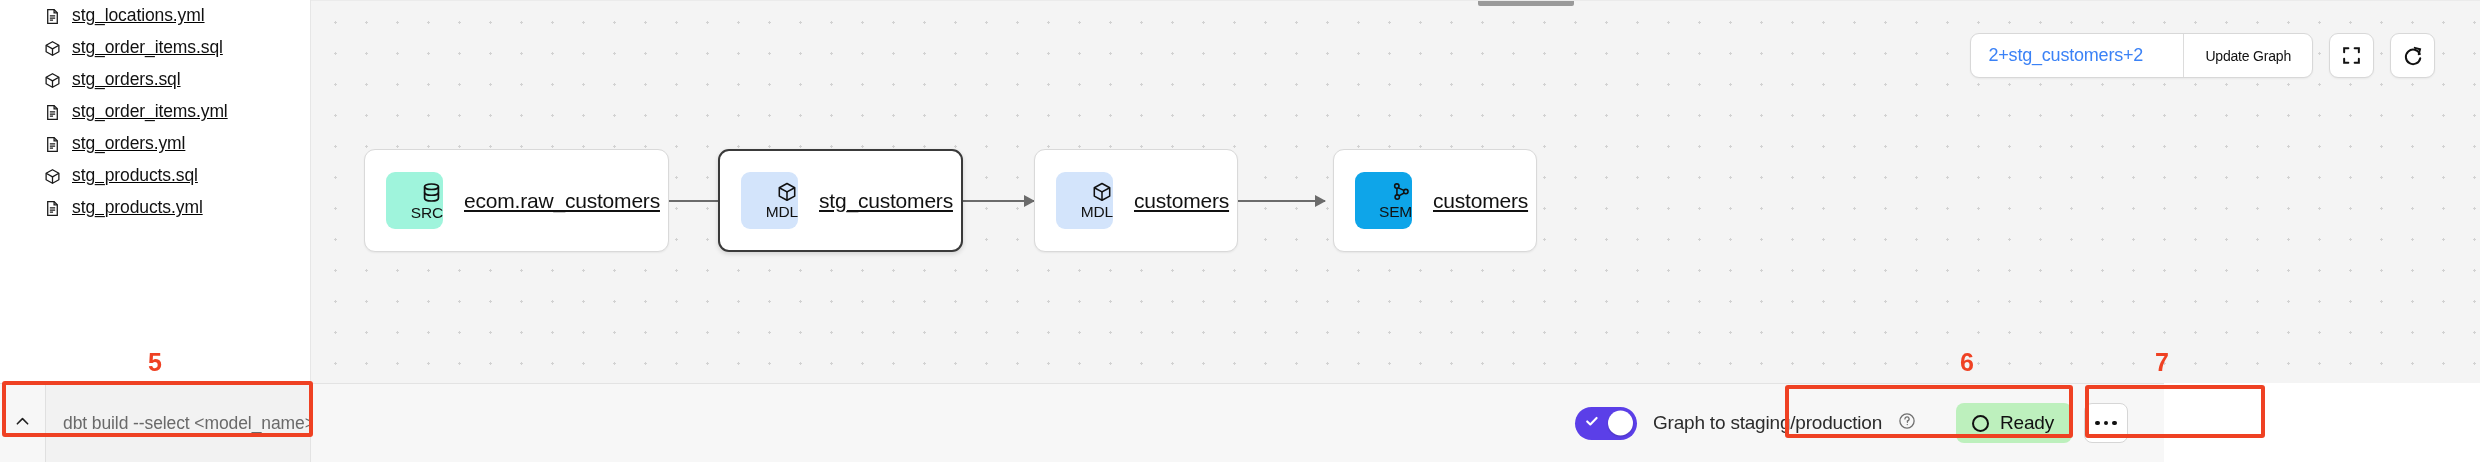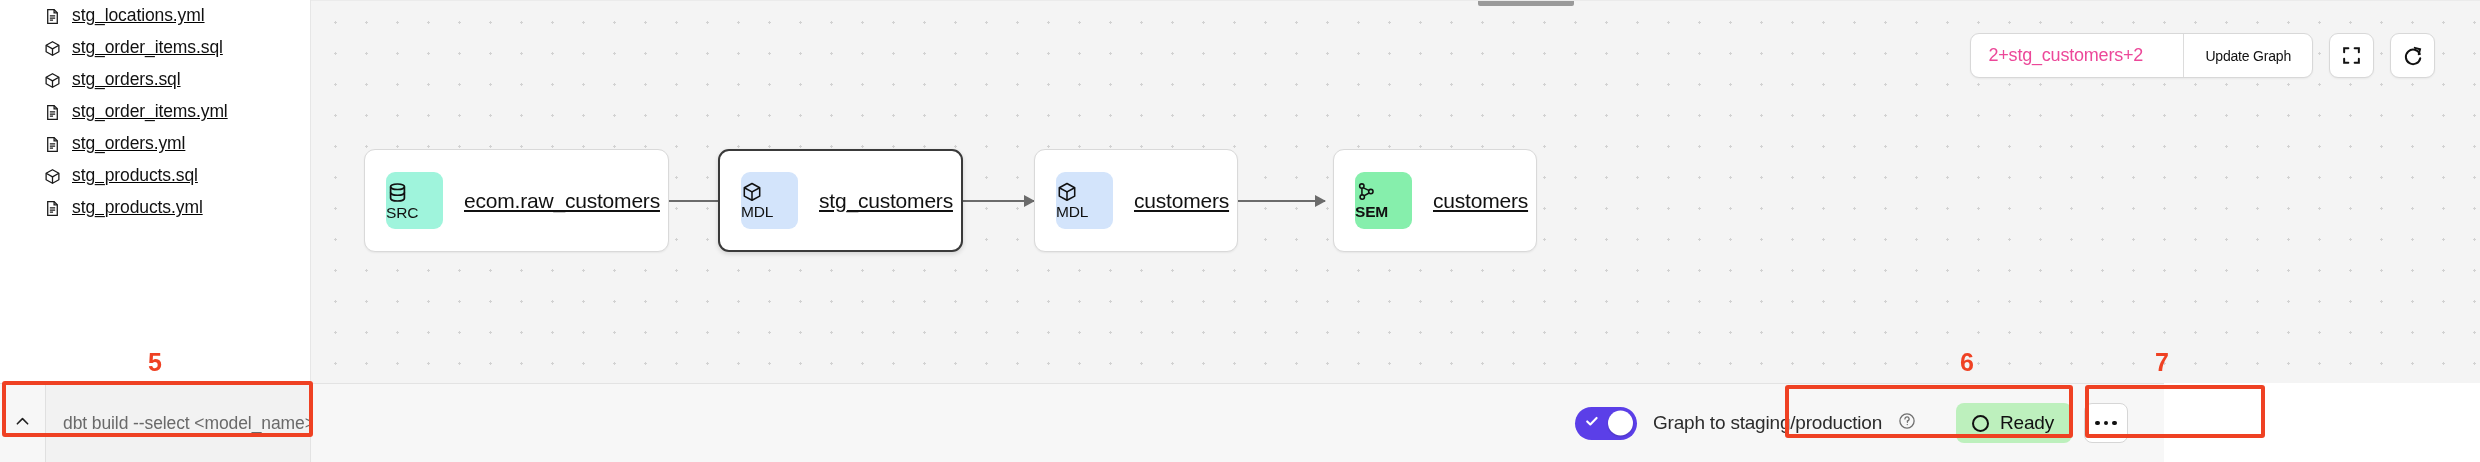--- a/index.html
+++ b/index.html
@@ -122,21 +122,21 @@
     overflow: hidden;
     box-shadow: 0 1px 2px rgba(0,0,0,.05);
   }
 
   .selector-input {
     border: none;
     outline: none;
     background: transparent;
     font-family: "Liberation Sans", sans-serif;
     font-size: 18px;
-    color: #ec4899;
+    color: #3b82f6;
     padding: 0 18px 0 17px;
     width: 212px;
     height: 100%;
     letter-spacing: -0.2px;
   }
 
   .selector-divider {
     width: 1px;
     background: #dcdcdc;
     flex: 0 0 1px;
@@ -190,21 +190,21 @@
     box-shadow: 0 2px 5px rgba(0,0,0,.14);
   }
 
   .node-badge {
     flex: 0 0 auto;
     width: 57px;
     height: 57px;
     border-radius: 9px;
     display: flex;
     flex-direction: column;
-    align-items: flex-start;
+    align-items: flex-end;
     justify-content: center;
     gap: 1px;
   }
   .node-badge svg { display: block; }
   .node-badge-text {
     font-size: 15.5px;
     color: #111111;
     line-height: 1;
     letter-spacing: -0.2px;
   }
@@ -578,21 +578,21 @@
                 <path d="M3 6.1l7 3.8 7-3.8"></path>
                 <path d="M10 9.9v7.6"></path>
             </svg>
           </span>
           <span class="node-badge-text">MDL</span>
         </div>
         <span class="node-title">customers</span>
       </div>
 
       <div class="graph-node" style="left:1022px; top:148px;">
-        <div class="node-badge" style="background:#86efac;font-weight:bold;">
+        <div class="node-badge" style="background:#0ea5e9;">
           <span>
             <svg width="22" height="22" viewBox="0 0 20 20" fill="none" stroke="#111" stroke-width="1.4">
               <circle cx="6.2" cy="4.6" r="2"></circle>
                 <circle cx="14.4" cy="9.6" r="2"></circle>
                 <circle cx="6.6" cy="14.6" r="2"></circle>
               <path d="M7.6 6.2l5.4 2.6M12.8 10.9l-4.7 2.6M6.3 6.6v6"></path>
             </svg>
           </span>
           <span class="node-badge-text">SEM</span>
         </div>

